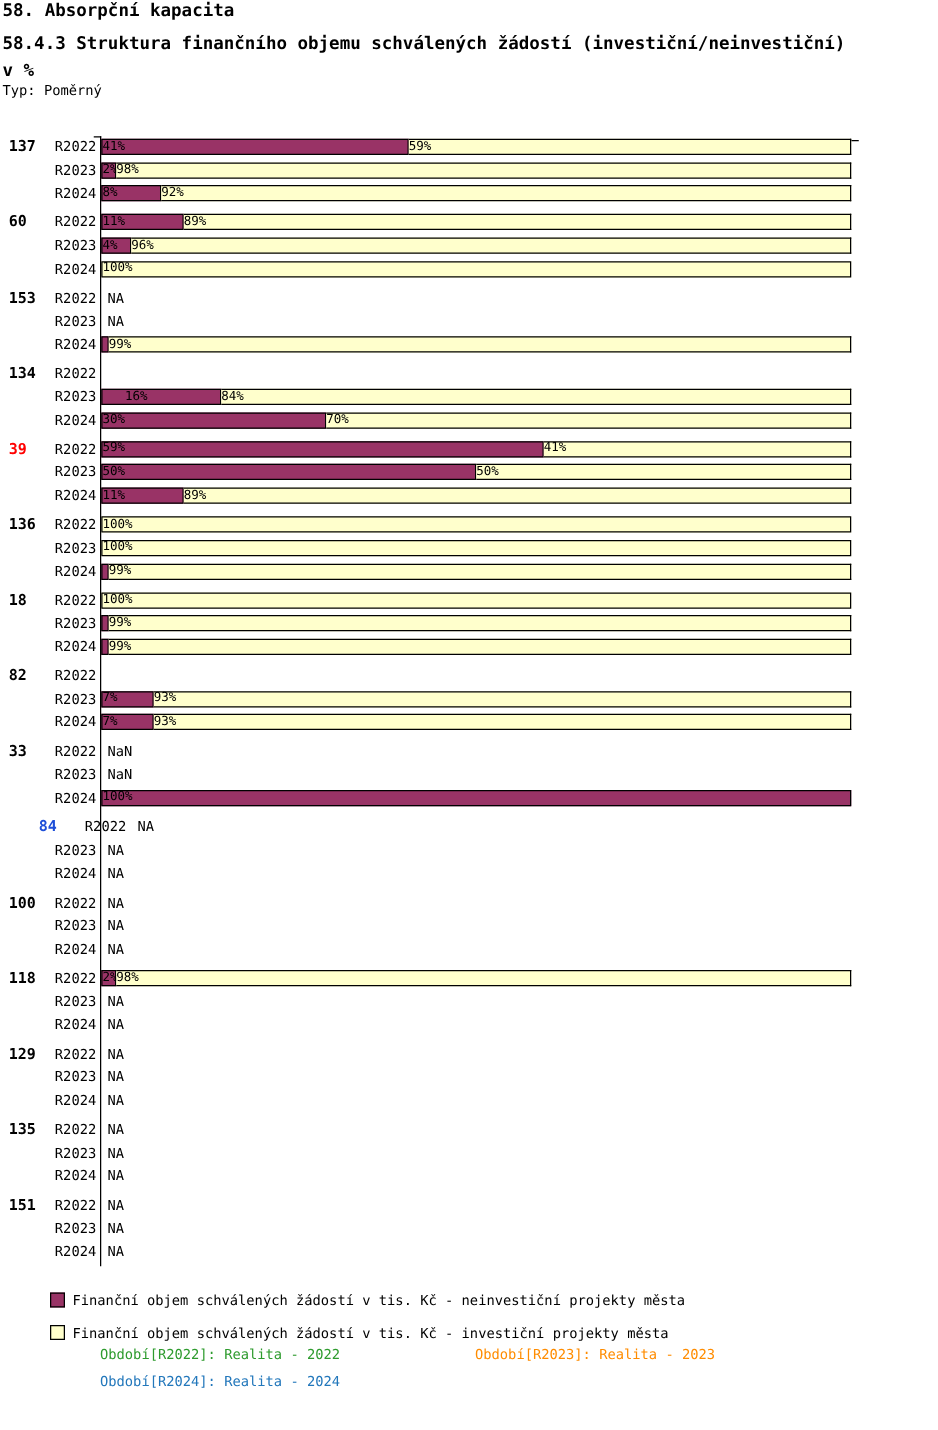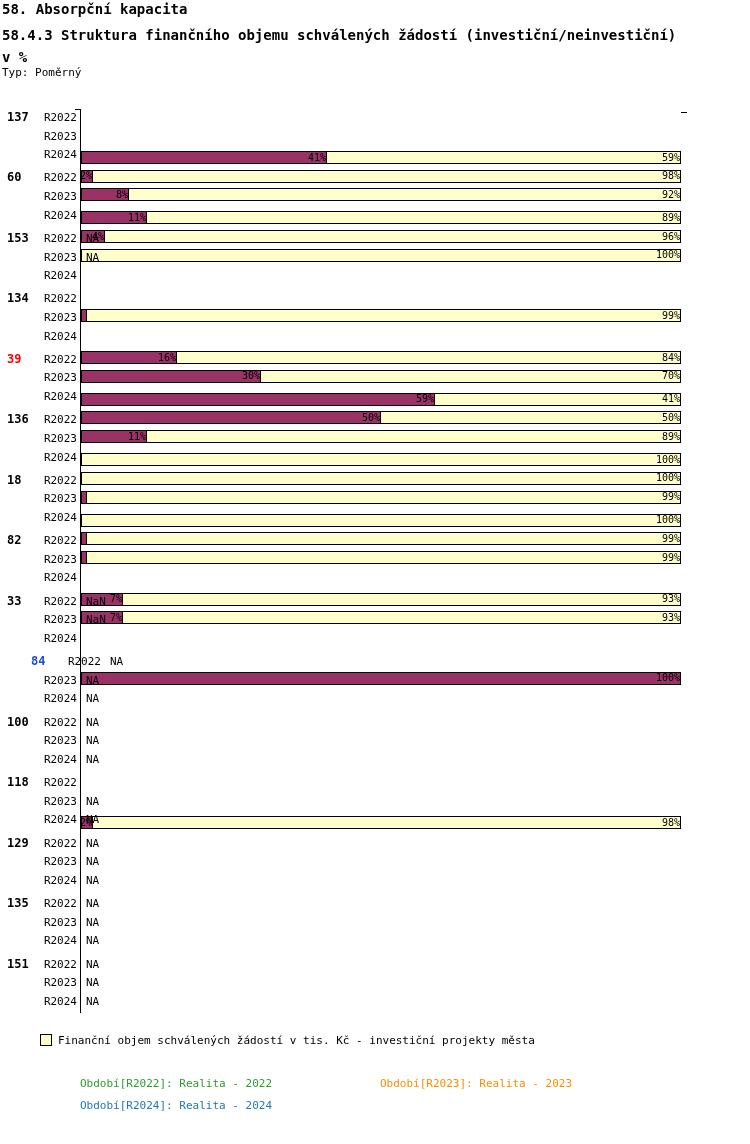--- a/index.html
+++ b/index.html
@@ -16,21 +16,21 @@
   .tickL { position:absolute; left:75px; top:-2px; width:6px; height:1px; background:#000; }
   .tickR { position:absolute; left:681px; top:1px; width:6px; height:1px; background:#000; }
 
   .group { margin-bottom:4.7px; }
   .grow  { height:18.6px; display:flex; align-items:flex-start; }
   .gid    { width:30px; padding-left:7px; font-size:12px; font-weight:bold; line-height:13px; flex:none; }
   .plabel { width:40px; text-align:right; font-size:11px; line-height:13px; flex:none; }
   .track  { margin-left:4px; width:600px; height:13px; display:flex; position:relative; flex:none; }
 
   .seg { height:13px; box-sizing:border-box; border:1px solid #000;
-         display:flex; align-items:center; justify-content:flex-end; overflow:visible; flex:none;margin-top:40px; }
+         display:flex; align-items:center; justify-content:flex-start; overflow:visible; flex:none; }
   .seg:not(:first-child) { border-left:none; }
   .seg span { font-size:10px; line-height:12px; white-space:nowrap; color:#000; }
   .seg.dark  { background:#993366; }
   .seg.light { background:#FFFFCC; }
   .na { font-size:11px; line-height:13px; padding-left:5px; }
 
   .legend { position:absolute; left:40px; top:1034px; }
   .lrow { display:flex; align-items:center; height:12px; margin-bottom:14px; }
   .lswatch { width:10px; height:10px; border:1px solid #000; margin-right:6px; flex:none; }
   .ltext { font-size:11px; white-space:nowrap; }
@@ -156,21 +156,21 @@
         </div>
         <div class="group">
           <div class="grow">
             <div class="gid" style="color: rgb(0, 0, 0);">134</div>
             <div class="plabel">R2022</div>
           </div>
           <div class="grow">
             <div class="gid" style="color: rgb(0, 0, 0);"></div>
             <div class="plabel">R2023</div>
             <div class="track">
-              <div class="seg dark" style="width: 96px;">
+              <div class="seg dark" style="width: 96px; padding-left: 18px;">
                 <span>16%</span>
               </div>
               <div class="seg light" style="width: 504px;">
                 <span>84%</span>
               </div>
             </div>
           </div>
           <div class="grow">
             <div class="gid" style="color: rgb(0, 0, 0);"></div>
             <div class="plabel">R2024</div>
@@ -478,20 +478,24 @@
             <div class="plabel">R2024</div>
             <div class="track">
               <div class="na">NA</div>
             </div>
           </div>
         </div>
       </div>
   </div>
 
   <div class="legend">
+    <div class="lrow">
+      <span class="lswatch" style="background: rgb(153, 51, 102);"></span>
+      <span class="ltext">Finanční objem schválených žádostí v tis. Kč - neinvestiční projekty města</span>
+    </div>
     <div class="lrow">
       <span class="lswatch" style="background: rgb(255, 255, 204);"></span>
       <span class="ltext">Finanční objem schválených žádostí v tis. Kč - investiční projekty města</span>
     </div>
   </div>
 
   <span class="p p2022" style="color: rgb(46, 155, 46);">Období[R2022]: Realita - 2022</span>
   <span class="p p2023" style="color: rgb(255, 140, 0);">Období[R2023]: Realita - 2023</span>
   <span class="p p2024" style="color: rgb(34, 119, 187);">Období[R2024]: Realita - 2024</span>
 

